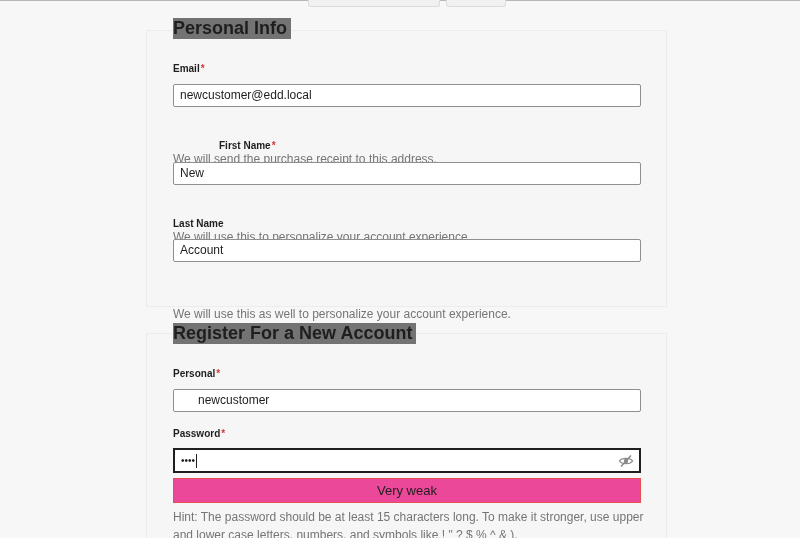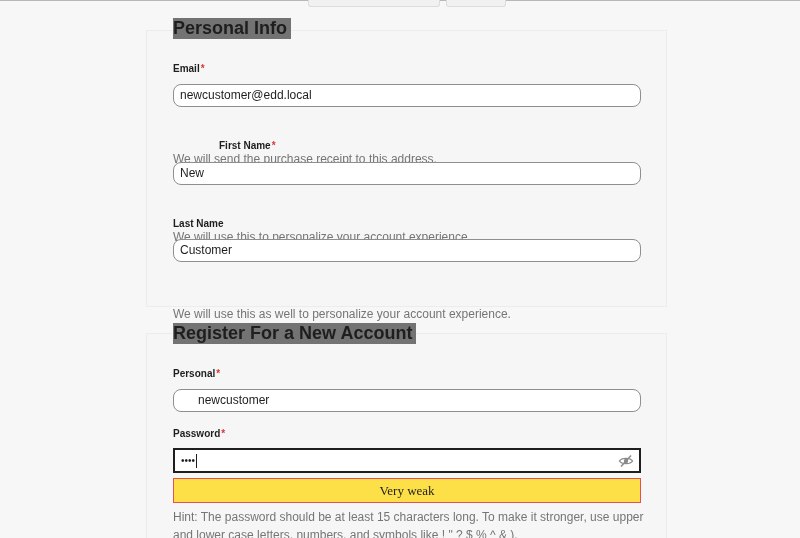--- a/index.html
+++ b/index.html
@@ -40,21 +40,21 @@
 
     .label {
       position: absolute; left: 173px;
       font-size: 10px; font-weight: bold; color: #1e1e1e;
     }
     .req { color: #d63638; margin-left: 1px; }
 
     .input {
       position: absolute; left: 173px; width: 468px; height: 23px;
       box-sizing: border-box;
-      border: 1px solid #8c8f94; border-radius: 8px;
+      border: 1px solid #8c8f94; border-radius: 2px;
       background: #fff;
       font-size: 12px; color: #1e1e1e;
       padding: 0 6px; line-height: 21px;
     }
     .input.focused {
       border: 2px solid #1e1e1e; border-radius: 0;
       height: 25px; top: 0;
       line-height: 21px;
     }
     .desc {
@@ -67,22 +67,22 @@
       display: inline-block; width: 1px; height: 14px; background: #1e1e1e;
       vertical-align: middle; margin-left: 1px;
     }
     .eye {
       position: absolute; right: 5px; top: 3px; width: 16px; height: 16px;
     }
 
     .meter {
       position: absolute; left: 173px; top: 478px; width: 468px; height: 25px;
       box-sizing: border-box;
-      background: #fde047; border: 1px solid #e65054;
-      text-align: center; font-size: 13px; line-height: 23px; color: #1e1e1e; font-family: Liberation Serif, serif;
+      background: #ec4899; border: 1px solid #e65054;
+      text-align: center; font-size: 13px; line-height: 23px; color: #1e1e1e;
     }
     .hint {
       position: absolute; left: 173px; top: 508px; width: 480px;
       font-size: 12px; color: #757575; line-height: 18px;
     }
   </style>
 </head>
 <body>
 
 <div class="topline"></div>
@@ -94,21 +94,21 @@
 
 <div class="label" style="top:63px;"><span>Email</span><span class="req">*</span></div>
 <div class="input" style="top:84px;">newcustomer@edd.local</div>
 <div class="desc" style="top:109px;">We will send the purchase receipt to this address.</div>
 
 <div class="label" style="top:140px;margin-left:46px;"><span>First Name</span><span class="req">*</span></div>
 <div class="input" style="top:162px;">New</div>
 <div class="desc" style="top:187px;">We will use this to personalize your account experience.</div>
 
 <div class="label" style="top:218px;">Last Name</div>
-<div class="input" style="top:239px;">Customer</div>
+<div class="input" style="top:239px;">Account</div>
 <div class="desc" style="top:264px;">We will use this as well to personalize your account experience.</div>
 
 <div class="fieldset fs2"></div>
 <div class="legend" style="top:323px;">Register For a New Account</div>
 
 <div class="label" style="top:368px;"><span>Personal</span><span class="req">*</span></div>
 <div class="input" style="top:389px;padding-left:24px;">newcustomer</div>
 
 <div class="label" style="top:428px;"><span>Password</span><span class="req">*</span></div>
 <div class="input focused" style="top:448px;">

